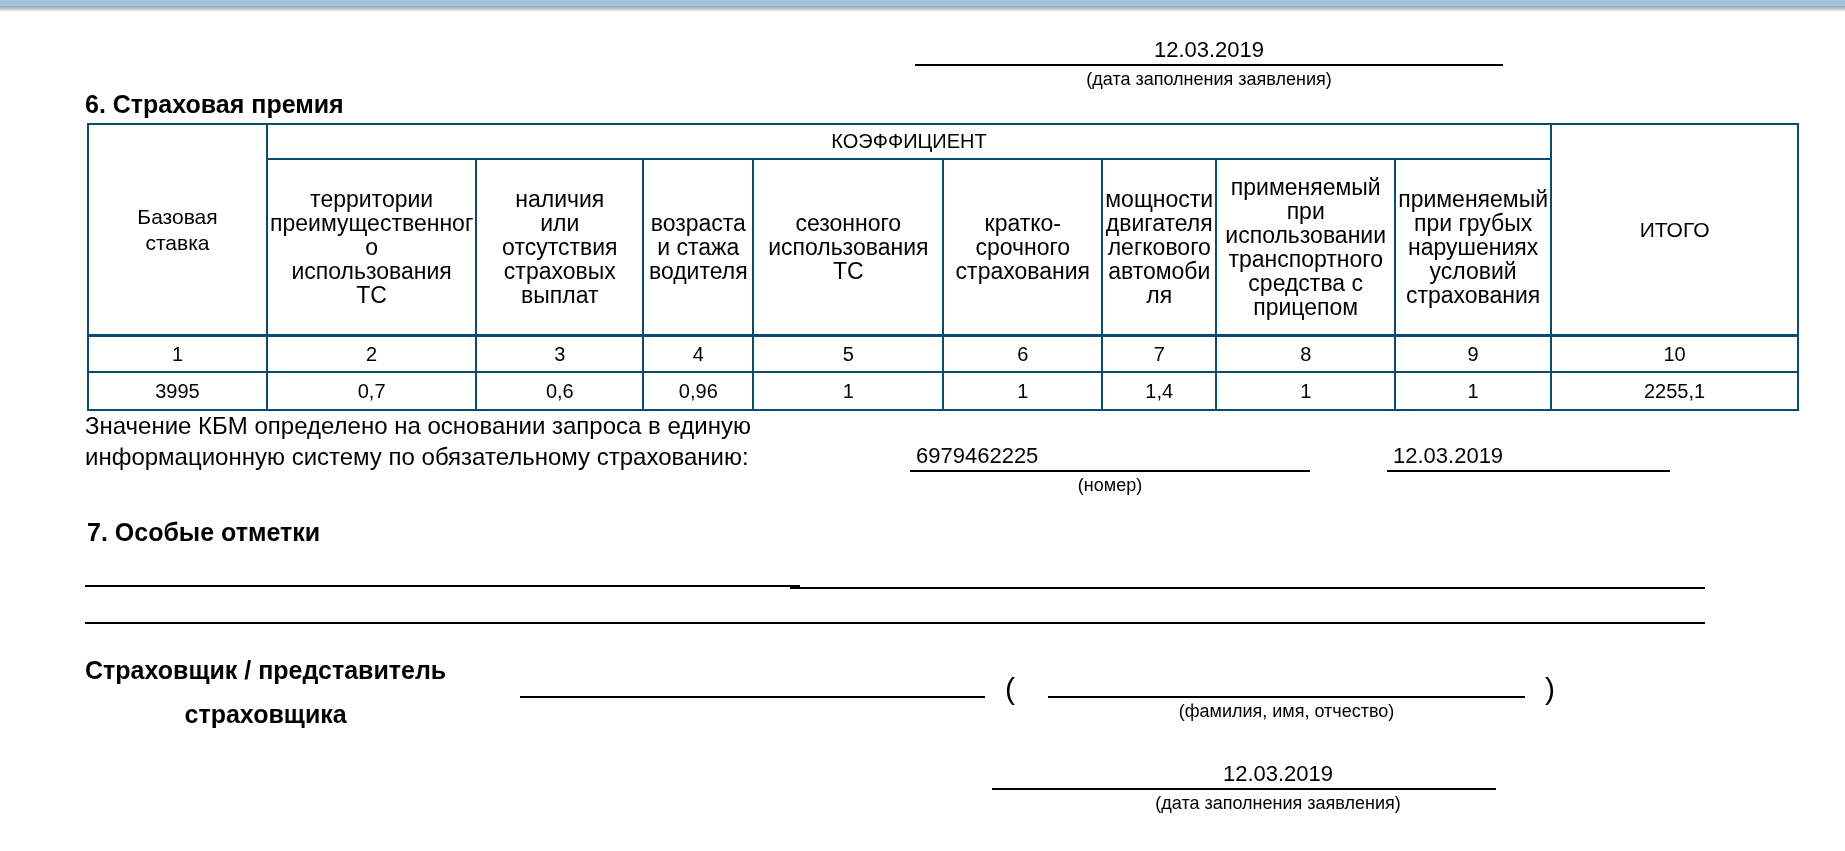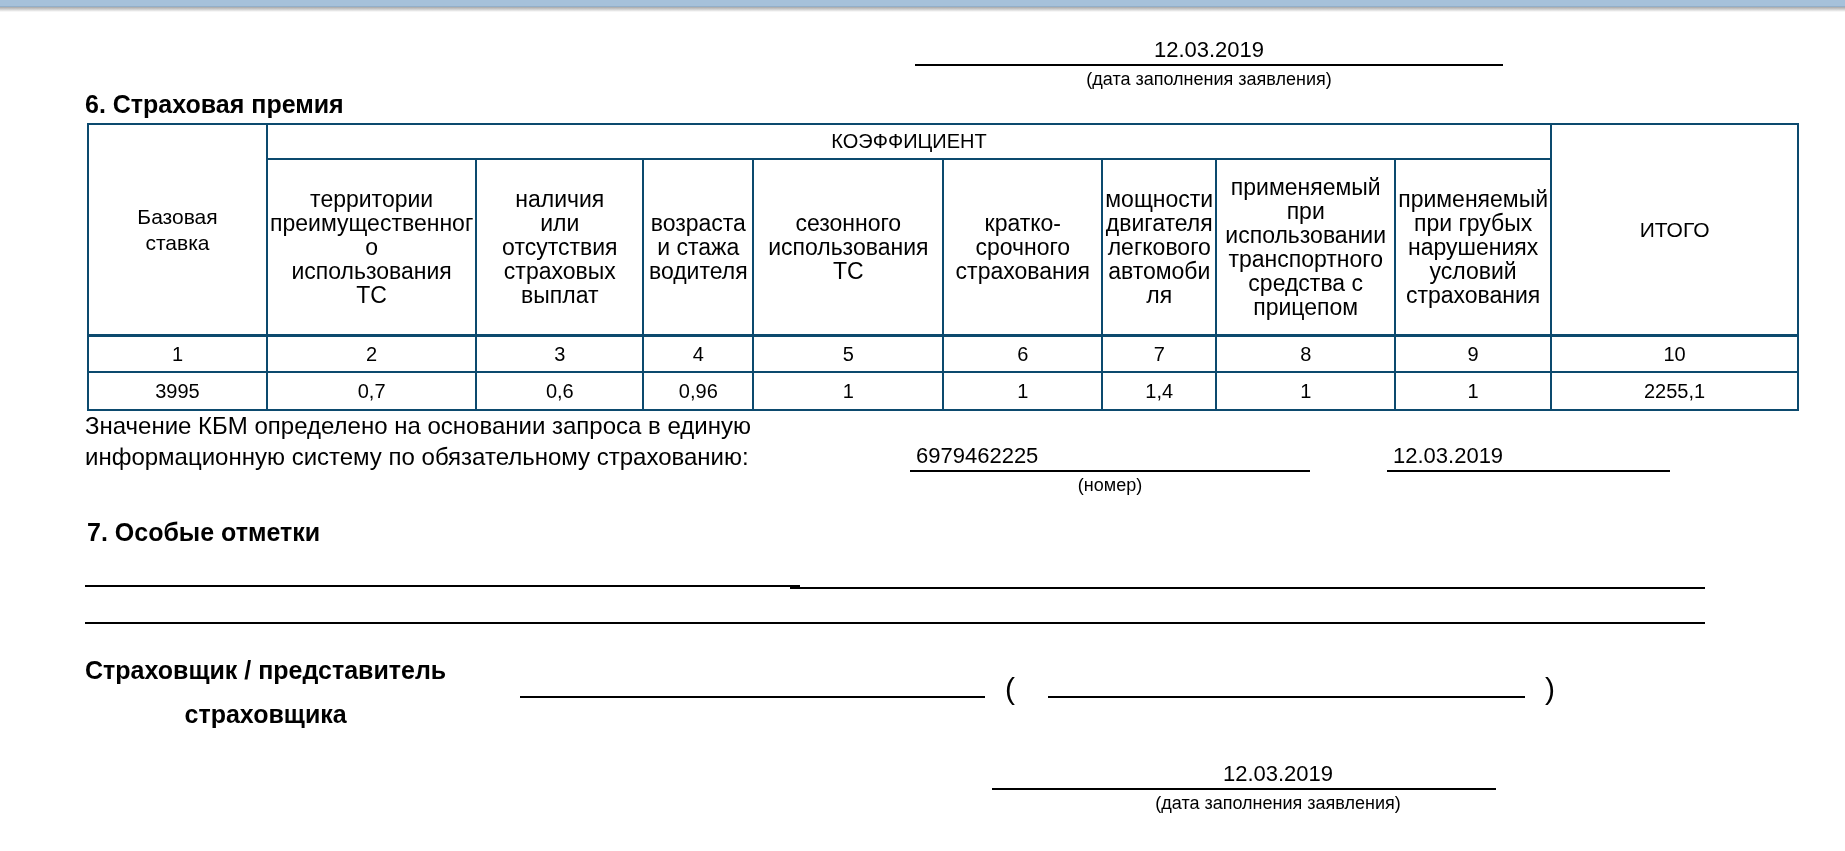--- a/index.html
+++ b/index.html
@@ -168,20 +168,21 @@
 <div class="abs field" style="left:520px;top:668px;width:465px;">
   <div class="value"></div>
   <div class="rule"></div>
 </div>
 
 <div class="abs paren" style="left:1005px;top:672px;">(</div>
 
 <div class="abs field" style="left:1048px;top:668px;width:477px;">
   <div class="value"></div>
   <div class="rule"></div>
+  <div class="label">(фамилия, имя, отчество)</div>
 </div>
 
 <div class="abs paren" style="left:1545px;top:672px;">)</div>
 
 <div class="abs field" style="left:992px;top:760px;width:504px;">
   <div class="value offset">12.03.2019</div>
   <div class="rule"></div>
   <div class="label offset">(дата заполнения заявления)</div>
 </div>
 

